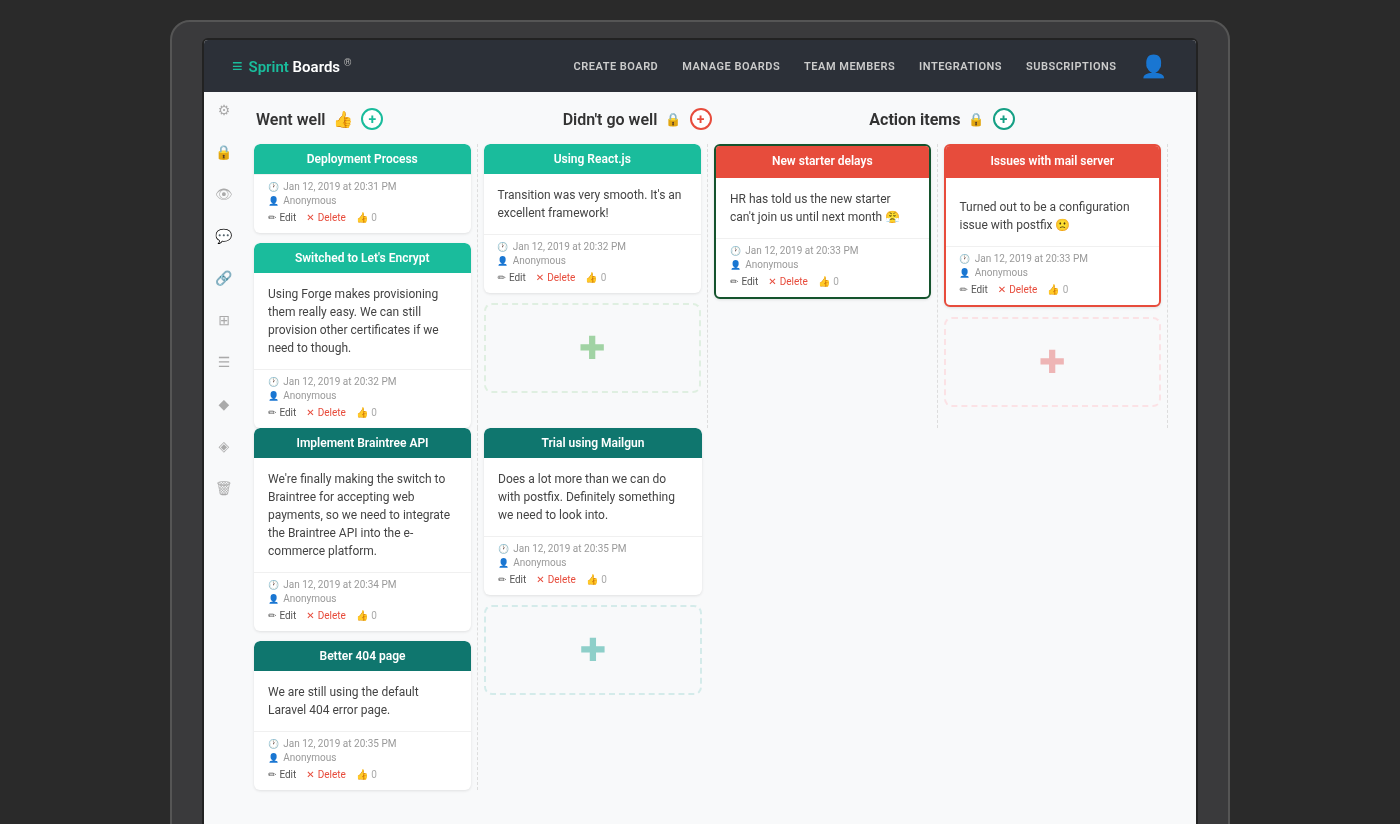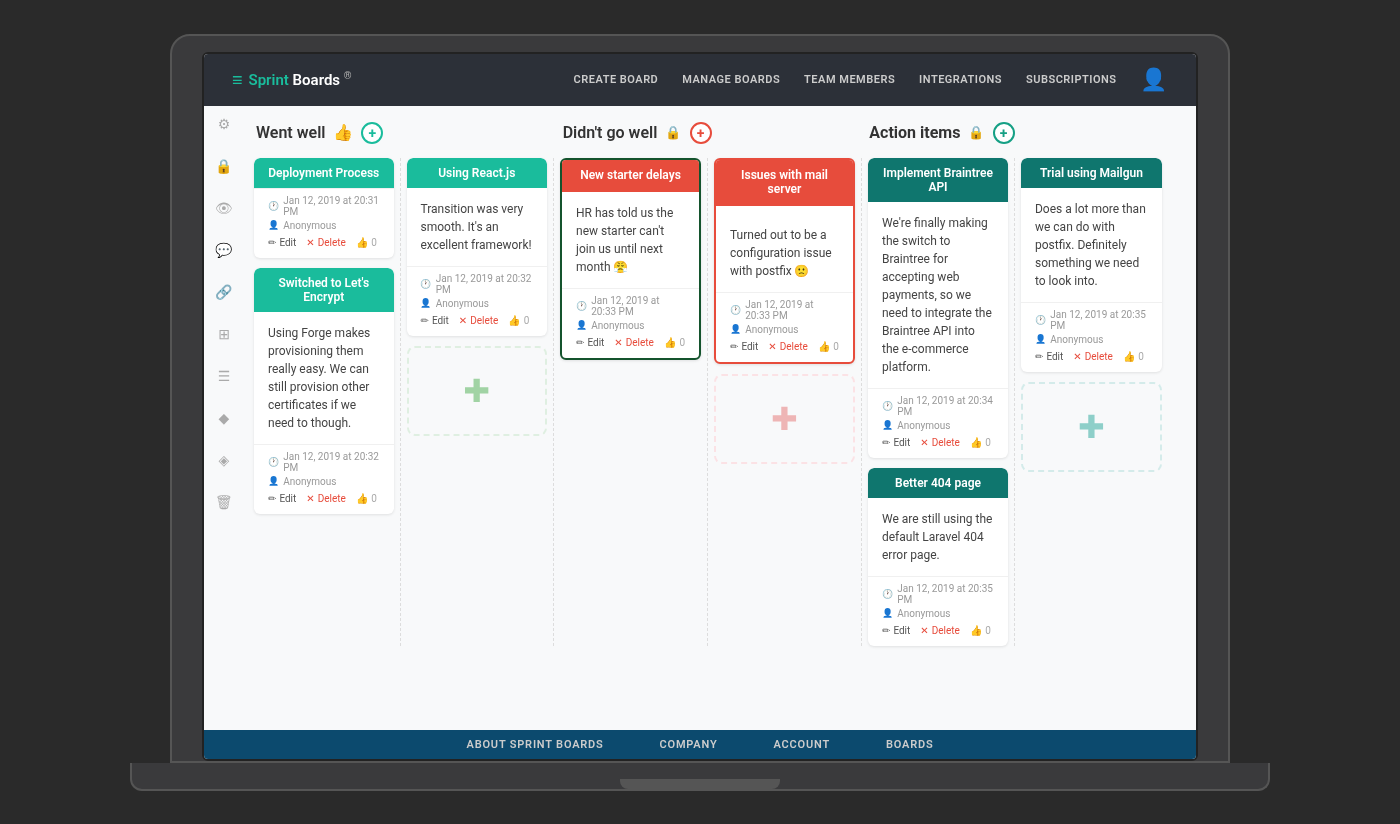--- a/index.html
+++ b/index.html
@@ -307,21 +307,21 @@
             <div class="col-add-btn red">+</div>
           </div>
 
           <div style="display:flex; align-items:center; gap:8px; padding:0 8px;">
             <span style="font-size:16px; font-weight:700; color:#333;">Action items</span>
             <span style="font-size:13px;">🔒</span>
             <div class="col-add-btn teal">+</div>
           </div>
         </div>
 
-        <div style="display:grid; grid-template-columns: 1fr 1fr 1fr; gap:0; padding:0 4px;">
+        <div style="display:grid; grid-template-columns: 1fr 1fr; gap:0; padding:0 4px;">
 
           <div style="display:grid; grid-template-columns:1fr 1fr; border-right:1px dashed #ddd;">
 
             <div style="padding:0 6px; display:flex; flex-direction:column; gap:10px; border-right:1px dashed #ddd;">
 
               <div class="card">
                 <div class="card-header green">Deployment Process</div>
                 <div class="card-footer">
                   <div class="card-meta">
                     <span class="card-meta-icon">🕐</span>

